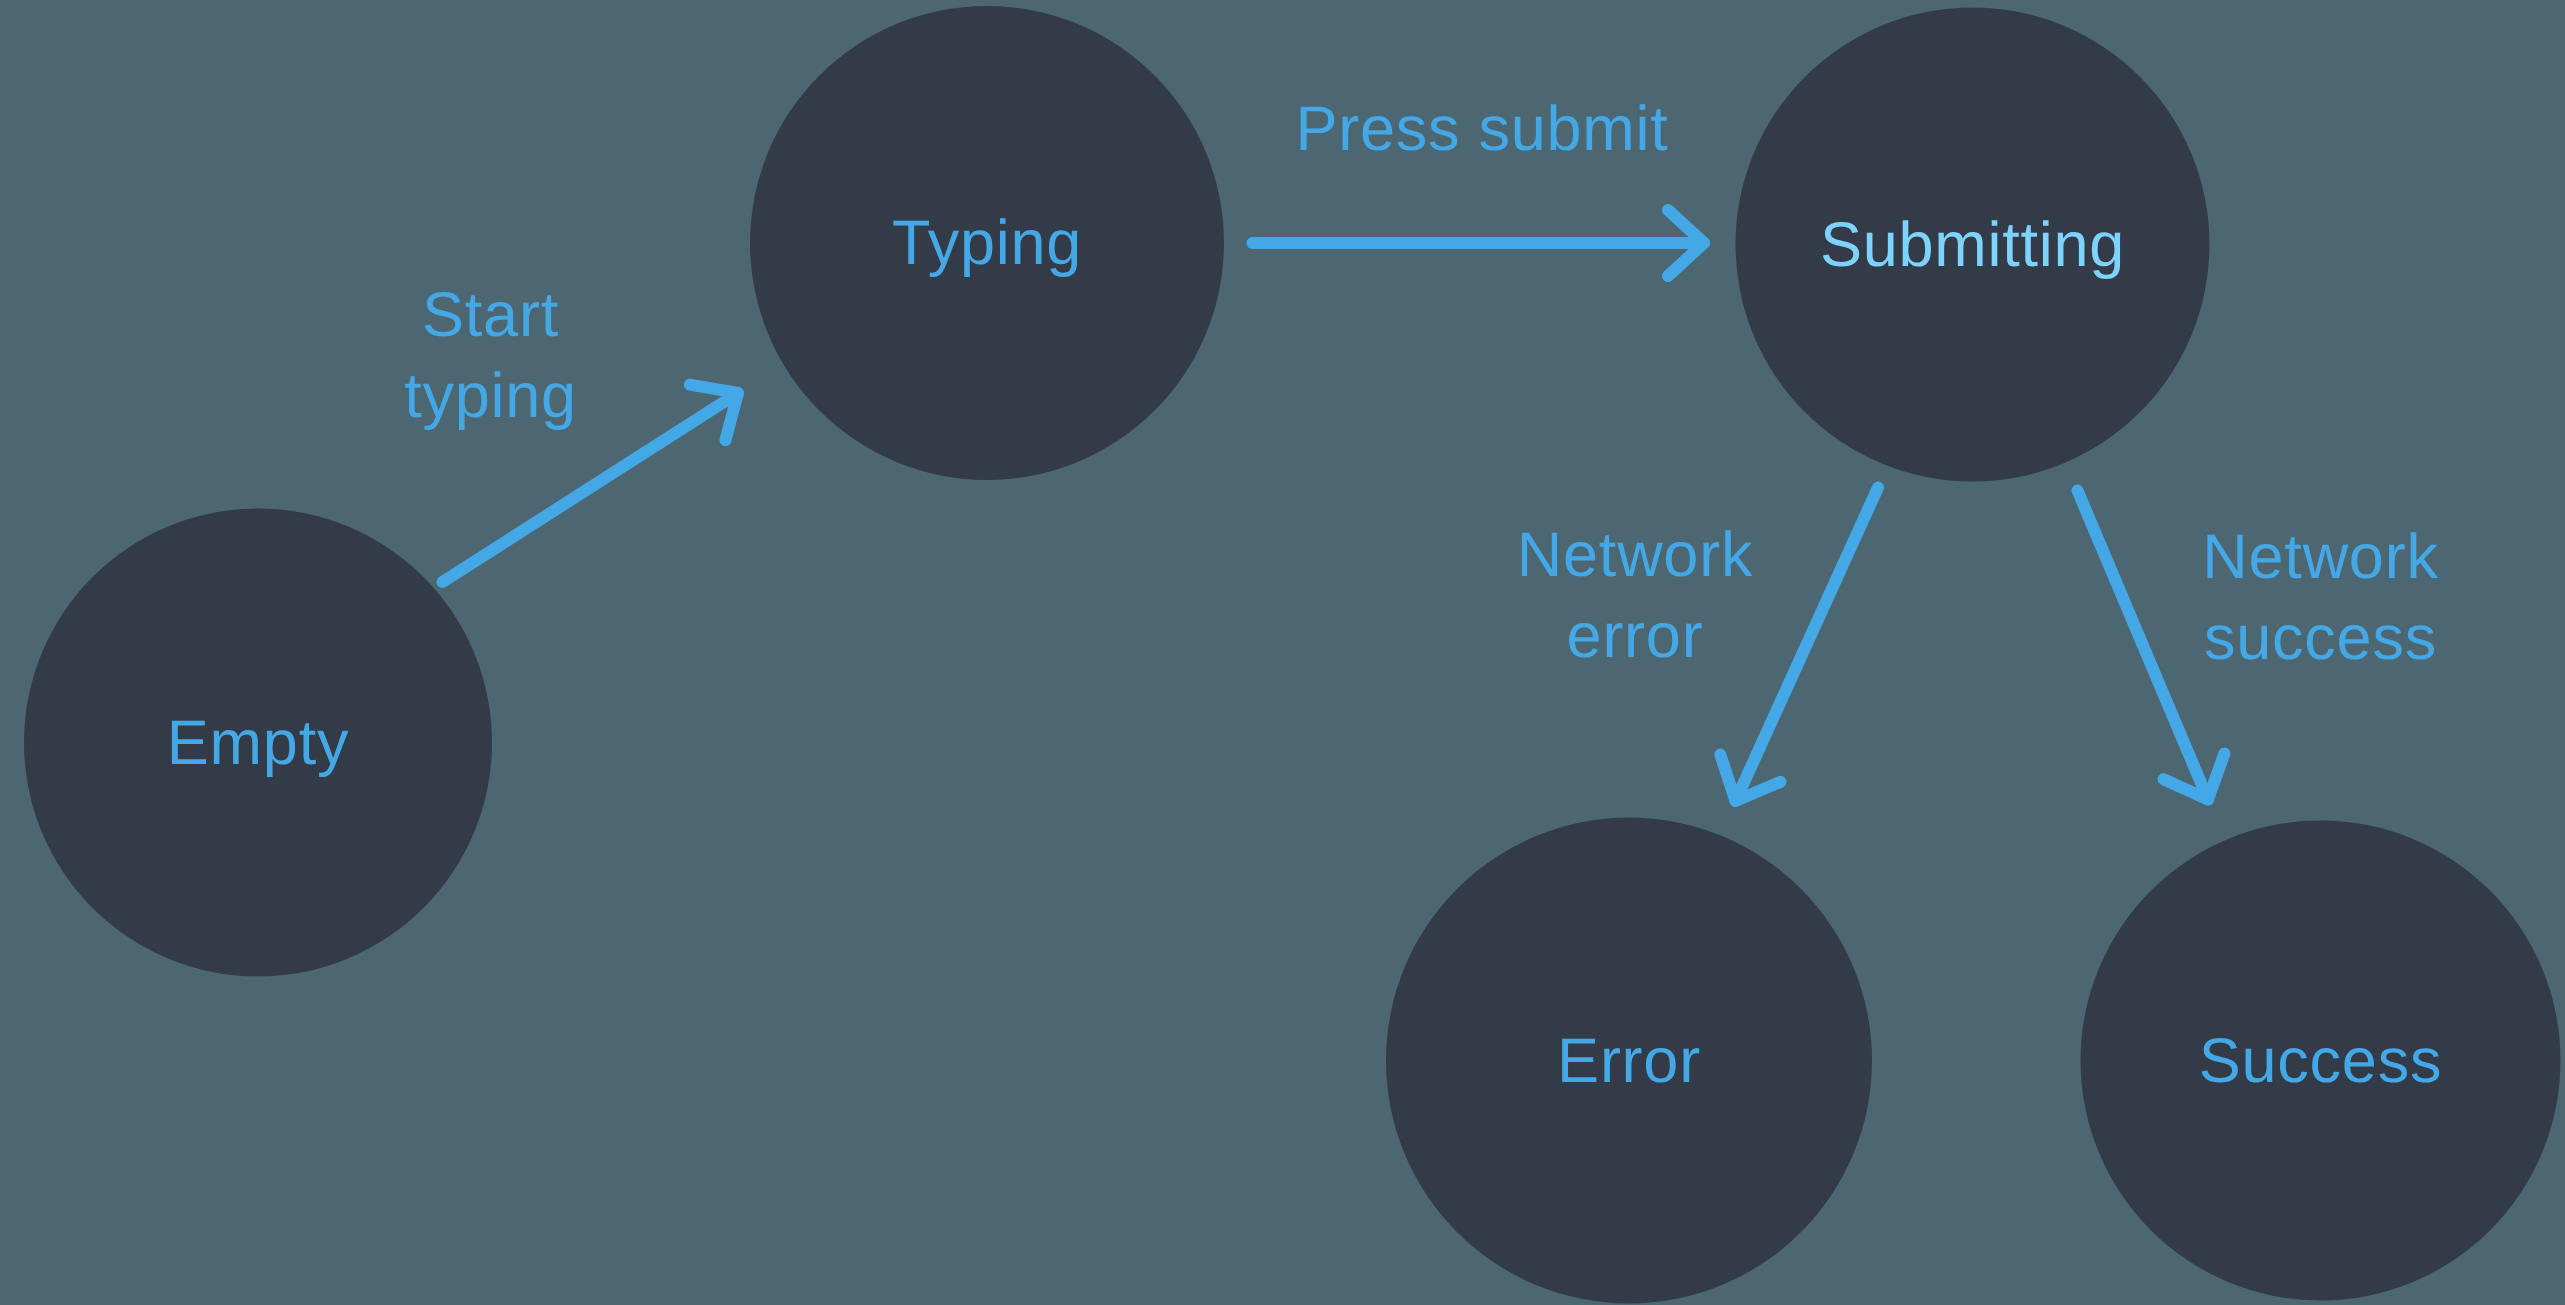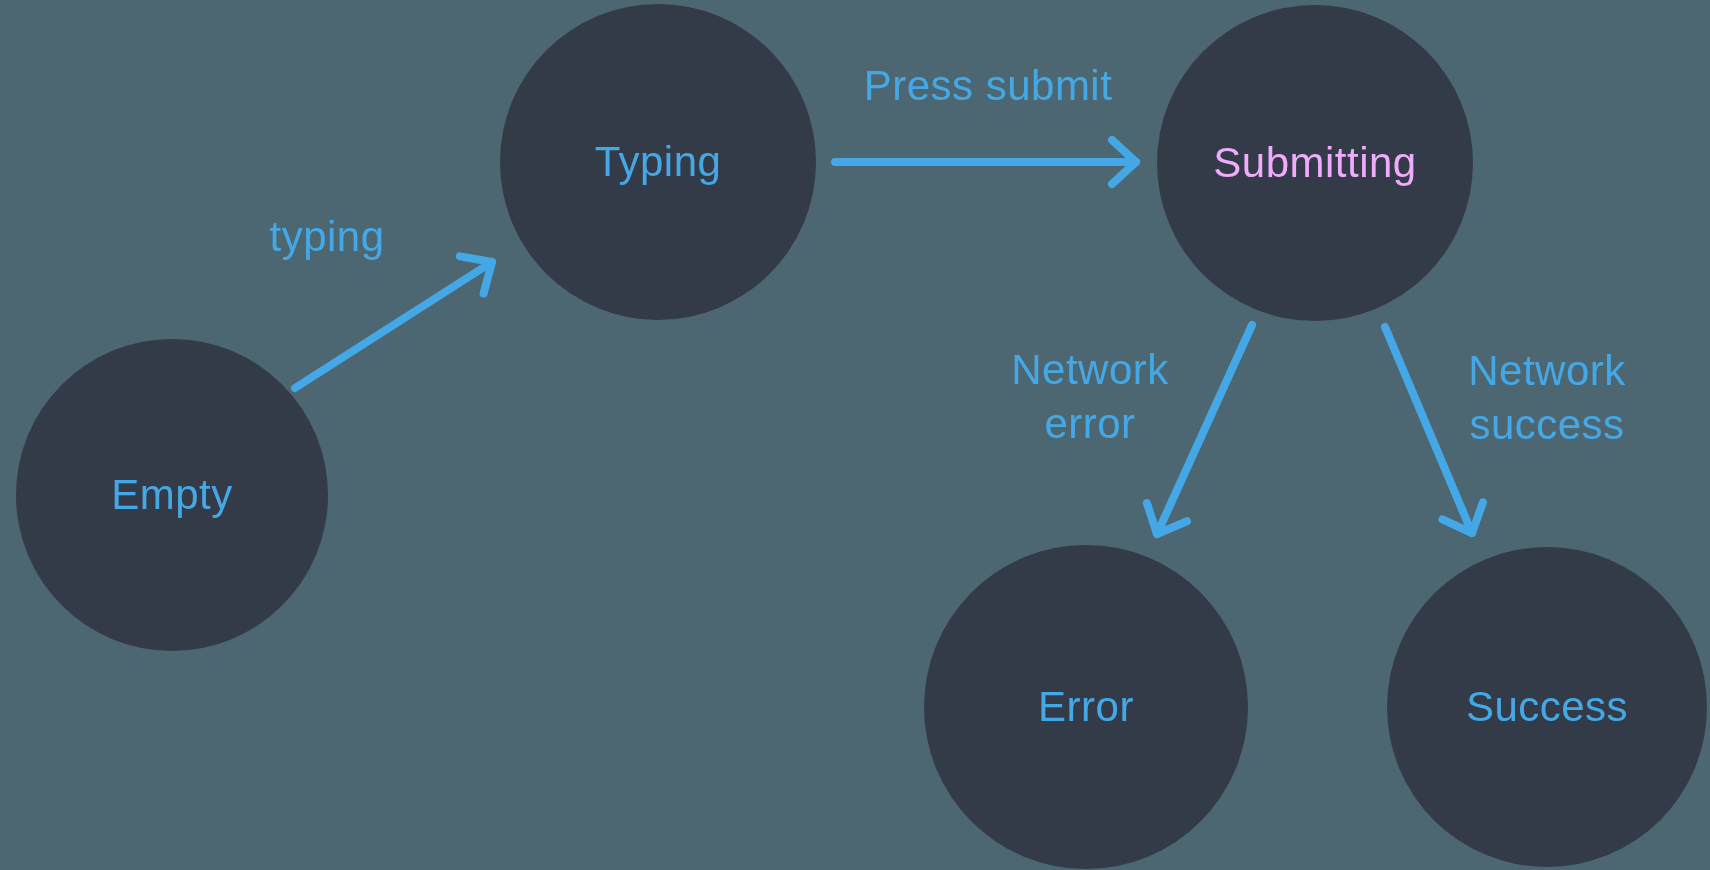--- a/index.html
+++ b/index.html
@@ -57,32 +57,33 @@
         <line x1="1385" y1="327" x2="1472" y2="533" stroke="#45A8E6" stroke-width="8" stroke-linecap="round" marker-end="url(#arrowhead)"></line>
       </g>
   </svg>
   <div id="nodes-layer">
       <div class="node" style="left: 16px; top: 339px; width: 312px; height: 312px; background: rgb(51, 59, 72); color: rgb(69, 168, 230);">
         <span>Empty</span>
       </div>
       <div class="node" style="left: 500px; top: 4px; width: 316px; height: 316px; background: rgb(51, 59, 72); color: rgb(69, 168, 230);">
         <span>Typing</span>
       </div>
-      <div class="node" style="left: 1157px; top: 5px; width: 316px; height: 316px; background: rgb(51, 59, 72); color: #f0abfc;">
+      <div class="node" style="left: 1157px; top: 5px; width: 316px; height: 316px; background: rgb(51, 59, 72); color: #7dd3fc;">
         <span>Submitting</span>
       </div>
       <div class="node" style="left: 924px; top: 545px; width: 324px; height: 324px; background: rgb(51, 59, 72); color: rgb(69, 168, 230);">
         <span>Error</span>
       </div>
       <div class="node" style="left: 1387px; top: 547px; width: 320px; height: 320px; background: rgb(51, 59, 72); color: rgb(69, 168, 230);">
         <span>Success</span>
       </div>
     </div>
   <div id="labels-layer">
       <div class="edge-label" style="left: 327px; top: 237px; color: rgb(69, 168, 230);">
+        <div>Start</div>
         <div>typing</div>
       </div>
       <div class="edge-label" style="left: 988px; top: 86px; color: rgb(69, 168, 230);">
         <div>Press submit</div>
       </div>
       <div class="edge-label" style="left: 1090px; top: 397px; color: rgb(69, 168, 230);">
         <div>Network</div>
         <div>error</div>
       </div>
       <div class="edge-label" style="left: 1547px; top: 398px; color: rgb(69, 168, 230);">

